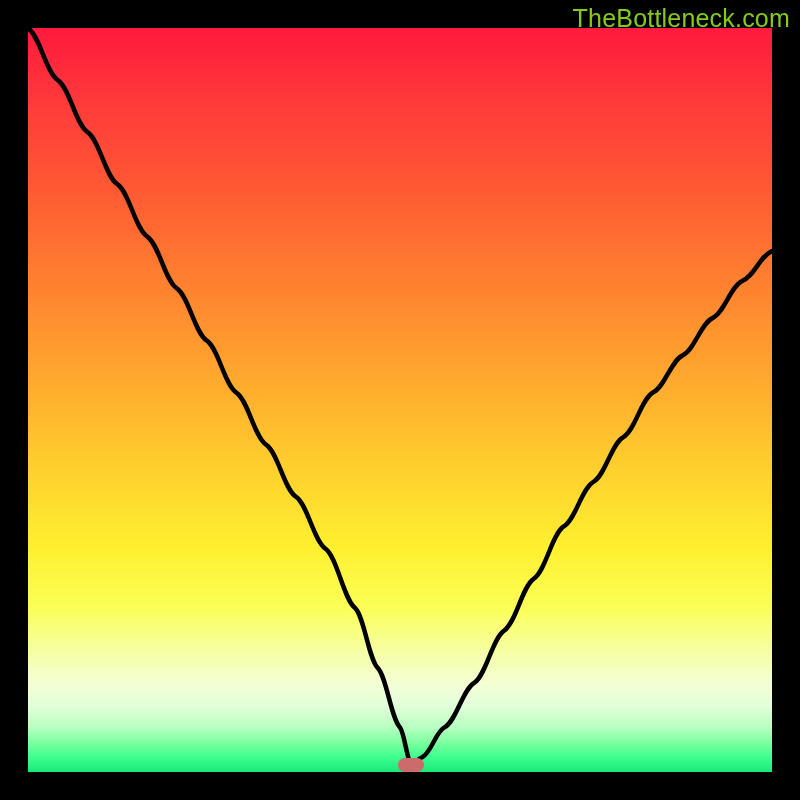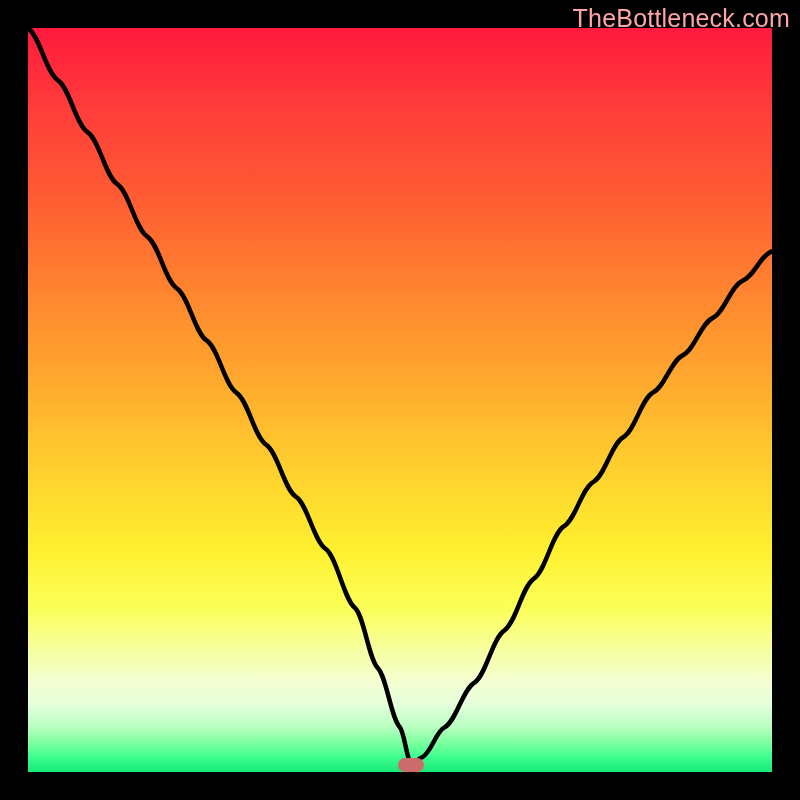--- a/index.html
+++ b/index.html
@@ -14,21 +14,21 @@
   .frame {
     position: relative;
     width: 800px;
     height: 800px;
     background: #000;
   }
   .watermark {
     position: absolute;
     top: 4px;
     right: 10px;
-    color: #fca5a5;
+    color: #84cc16;
     font-size: 25px;
     font-weight: 500;
     letter-spacing: 0.2px;
     z-index: 20;
   }
   .plot {
     position: absolute;
     left: 28px;
     top: 28px;
     width: 744px;

